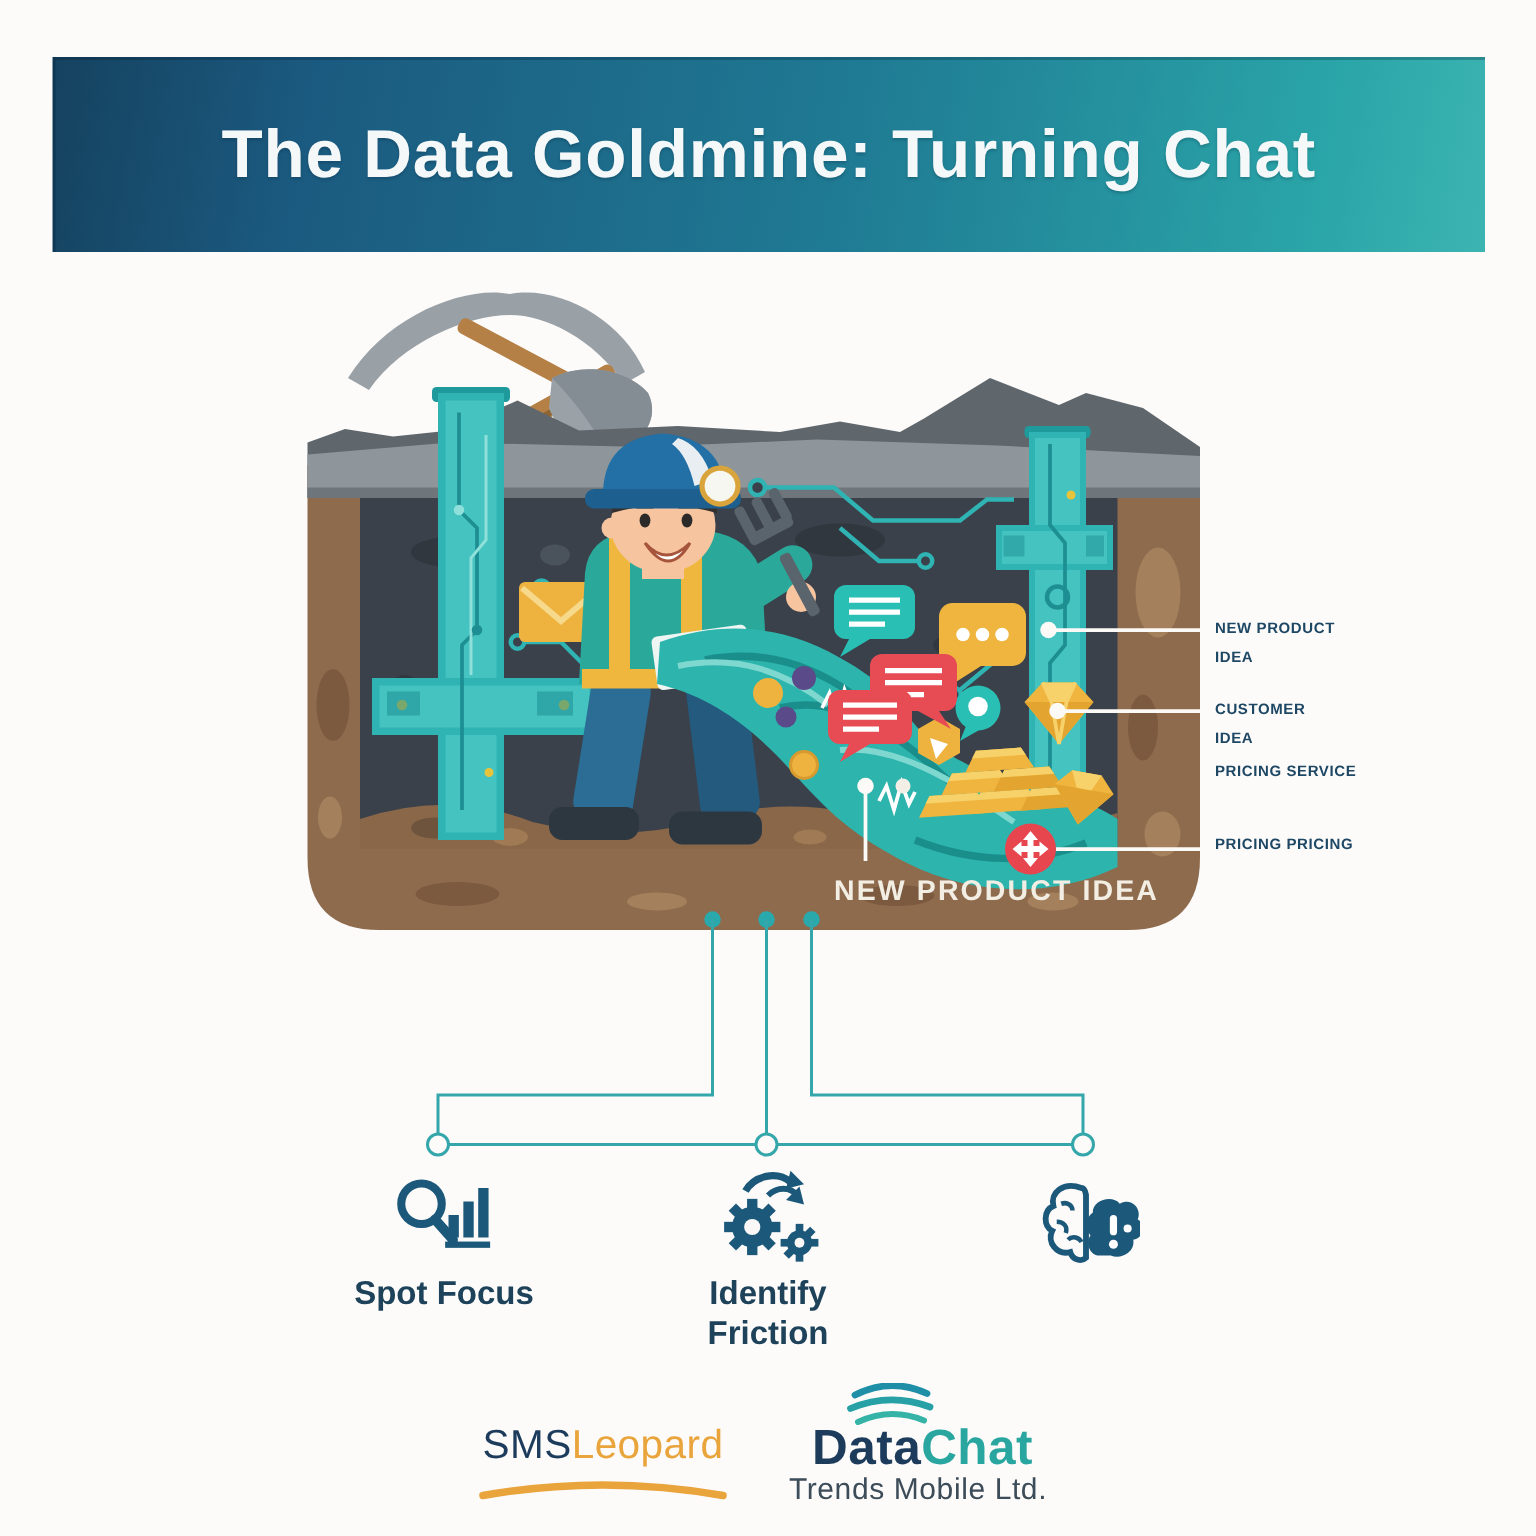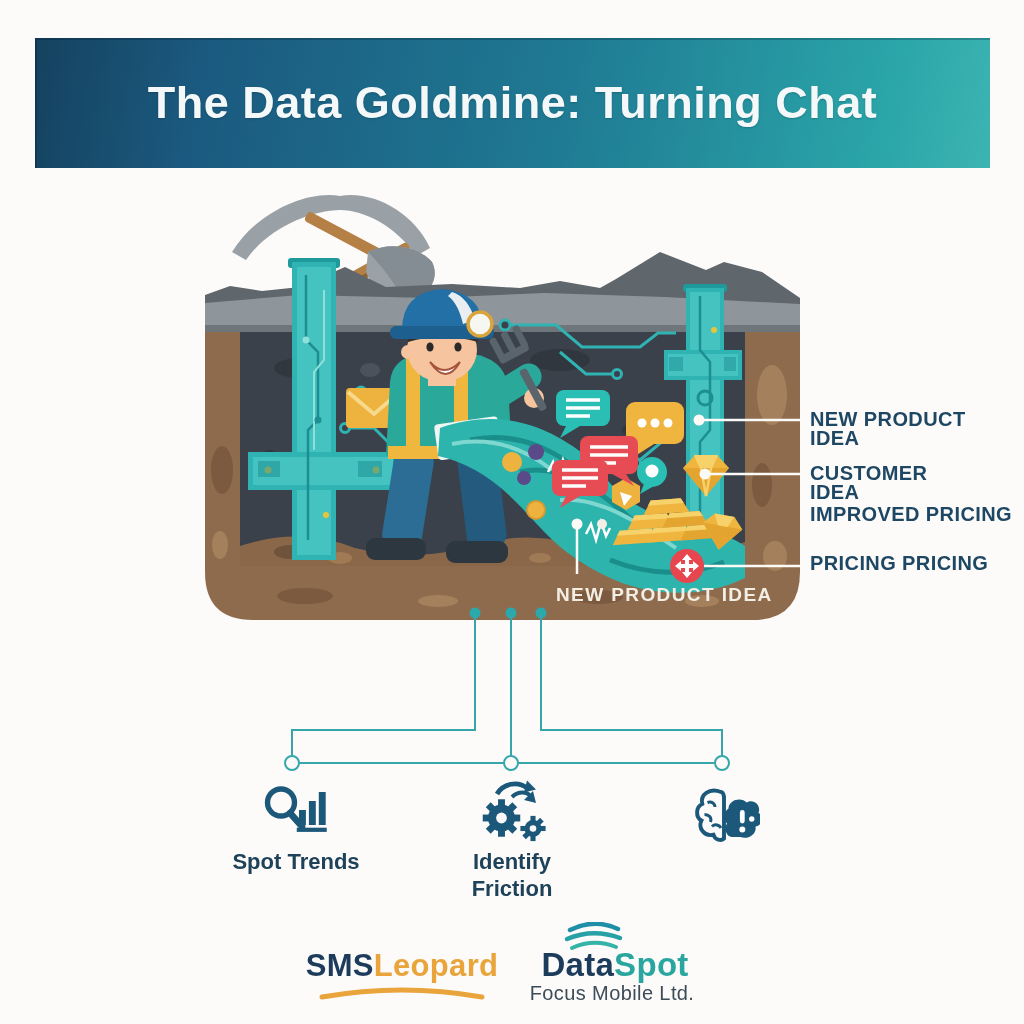--- a/index.html
+++ b/index.html
@@ -9,34 +9,34 @@
   #banner{position:absolute;left:35px;top:38px;width:955px;height:130px;
           background:linear-gradient(100deg,#15425f 0%,#1b5a80 18%,#1f7a93 55%,#2aa5a8 88%,#3cb4b2 100%);
           box-shadow:inset 2px 2px 0 rgba(0,20,40,.25);
           display:flex;justify-content:center;align-items:center;}
   .banner-line{color:#f4f8f9;font-weight:bold;font-size:45px;line-height:54px;
                letter-spacing:.5px;text-align:center;text-shadow:0 1px 2px rgba(0,30,50,.25);}
   
   #scene{position:absolute;left:0;top:170px;width:1024px;height:640px;}
   
   .callout-label{position:absolute;left:810px;color:#1e4764;font-weight:bold;
-                 font-size:20px;line-height:19px;letter-spacing:.4px;white-space:pre-line;}
+                 font-size:10px;line-height:19px;letter-spacing:.4px;white-space:pre-line;}
   #callout-0{top:410px;} #callout-1{top:464px;} #callout-2{top:505px;} #callout-3{top:554px;}
   
   #floor-label{position:absolute;left:556px;top:584px;color:#f3eee4;font-weight:bold;
                font-size:19px;letter-spacing:1.4px;}
   
   .feature-icon{position:absolute;width:72px;height:72px;}
   #feat-icon-0{left:260px;top:780px;} #feat-icon-1{left:476px;top:776px;} #feat-icon-2{left:688px;top:780px;}
   .feature-label{position:absolute;width:220px;text-align:center;color:#1d4259;font-weight:bold;
                  font-size:22px;line-height:27px;white-space:pre-line;top:848px;}
   #feat-label-0{left:186px;} #feat-label-1{left:402px;} #feat-label-2{left:612px;}
   
   #sms-logo{position:absolute;left:290px;top:948px;width:224px;text-align:center;
-            font-size:31px;font-weight:bold;letter-spacing:.3px;}
+            font-size:27px;font-weight:normal;letter-spacing:.3px;}
   #sms-logo .p1{color:#1d3c5c;} #sms-logo .p2{color:#e9a43c;}
   #sms-swoosh{position:absolute;left:316px;top:986px;}
   #chatsasa-logo{position:absolute;left:520px;top:946px;width:190px;text-align:center;
                  font-size:33px;font-weight:bold;letter-spacing:.3px;}
   #chatsasa-logo .p1{color:#1d3c5c;} #chatsasa-logo .p2{color:#2aa6a0;}
   #chatsasa-wave{position:absolute;left:560px;top:922px;}
   #chatsasa-sub{position:absolute;left:512px;top:982px;width:200px;text-align:center;
                 color:#3c4c58;font-size:20px;letter-spacing:.4px;}
 </style>
 </head>
@@ -299,21 +299,21 @@
       <circle cx="292" cy="763" r="7" fill="#fcfbfa" stroke="#35a7ab" stroke-width="2"></circle>
       <circle cx="511" cy="763" r="7" fill="#fcfbfa" stroke="#35a7ab" stroke-width="2"></circle>
       <circle cx="722" cy="763" r="7" fill="#fcfbfa" stroke="#35a7ab" stroke-width="2"></circle>
     </g>
   </svg>
 
   <div class="callout-label" id="callout-0">NEW PRODUCT
 IDEA</div>
   <div class="callout-label" id="callout-1">CUSTOMER
 IDEA</div>
-  <div class="callout-label" id="callout-2">IMPROVED PRICING</div>
+  <div class="callout-label" id="callout-2">PRICING SERVICE</div>
   <div class="callout-label" id="callout-3">PRICING PRICING</div>
 
   <div id="floor-label">NEW PRODUCT IDEA</div>
 
   <svg class="feature-icon" id="feat-icon-0" viewBox="0 0 48 48">
     <g fill="#1c587a" stroke="#1c587a">
       <circle cx="14" cy="15" r="9" fill="none" stroke-width="3.6"></circle>
       <line x1="20" y1="22" x2="28" y2="31" stroke-width="4.4" stroke-linecap="round"></line>
       <rect x="26" y="20" width="4.6" height="10" stroke="none"></rect>
       <rect x="32.6" y="14" width="4.6" height="16" stroke="none"></rect>
@@ -359,34 +359,34 @@
     <g>
       <path d="M22 8 C14 5 8 10 9.5 16 C5 18 5 25 9 27 C6.5 32 11 38 17 36.5 C18 40 22 41 24 39 L24 11 C23.5 8.5 23 8 22 8 Z" fill="none" stroke="#1c587a" stroke-width="2.6"></path>
       <path d="M13 15 c3 -1 5 1 5 3 M11 23 c3 0 5 2 4 5 M16 31 c2 -2 5 -1 6 1" stroke="#1c587a" stroke-width="2" fill="none"></path>
       <path d="M27 19 C27 13 36 11 39 15 C44 12 49 17 47 22 C51 24 50 30 45 31 C46 36 40 40 35 38 L29 38 C25 37 24 32 26 29 C23 26 24 21 27 19 Z" fill="#1c587a"></path>
       <rect x="34.6" y="20" width="3.2" height="9" rx="1.6" fill="#fff"></rect>
       <circle cx="36.2" cy="33" r="2" fill="#fff"></circle>
       <circle cx="42.5" cy="26" r="1.8" fill="#fff"></circle>
     </g>
   </svg>
 
-  <div class="feature-label" id="feat-label-0">Spot Trends</div>
+  <div class="feature-label" id="feat-label-0">Spot Focus</div>
   <div class="feature-label" id="feat-label-1">Identify
 Friction</div>
 
   <div id="sms-logo">
     <span class="p1">SMS</span><span class="p2">Leopard</span>
   </div>
   <svg id="sms-swoosh" width="172" height="16" viewBox="0 0 172 16">
     <path d="M6 11 Q86 -3 166 11" stroke="#e9a43c" stroke-width="5" fill="none" stroke-linecap="round"></path>
   </svg>
 
   <svg id="chatsasa-wave" width="64" height="34" viewBox="0 0 64 34">
     <path d="M10 8 Q34 -4 58 7" stroke="#1f8fa8" stroke-width="4.5" fill="none" stroke-linecap="round"></path>
     <path d="M7 17 Q33 6 60 16" stroke="#27a0a6" stroke-width="4.5" fill="none" stroke-linecap="round"></path>
     <path d="M12 26 Q34 16 56 25" stroke="#35b3a6" stroke-width="4" fill="none" stroke-linecap="round"></path>
   </svg>
   <div id="chatsasa-logo">
-    <span class="p1">Data</span><span class="p2">Spot</span>
+    <span class="p1">Data</span><span class="p2">Chat</span>
   </div>
-  <div id="chatsasa-sub">Focus Mobile Ltd.</div>
+  <div id="chatsasa-sub">Trends Mobile Ltd.</div>
 
 </div>
 
 </body></html>

